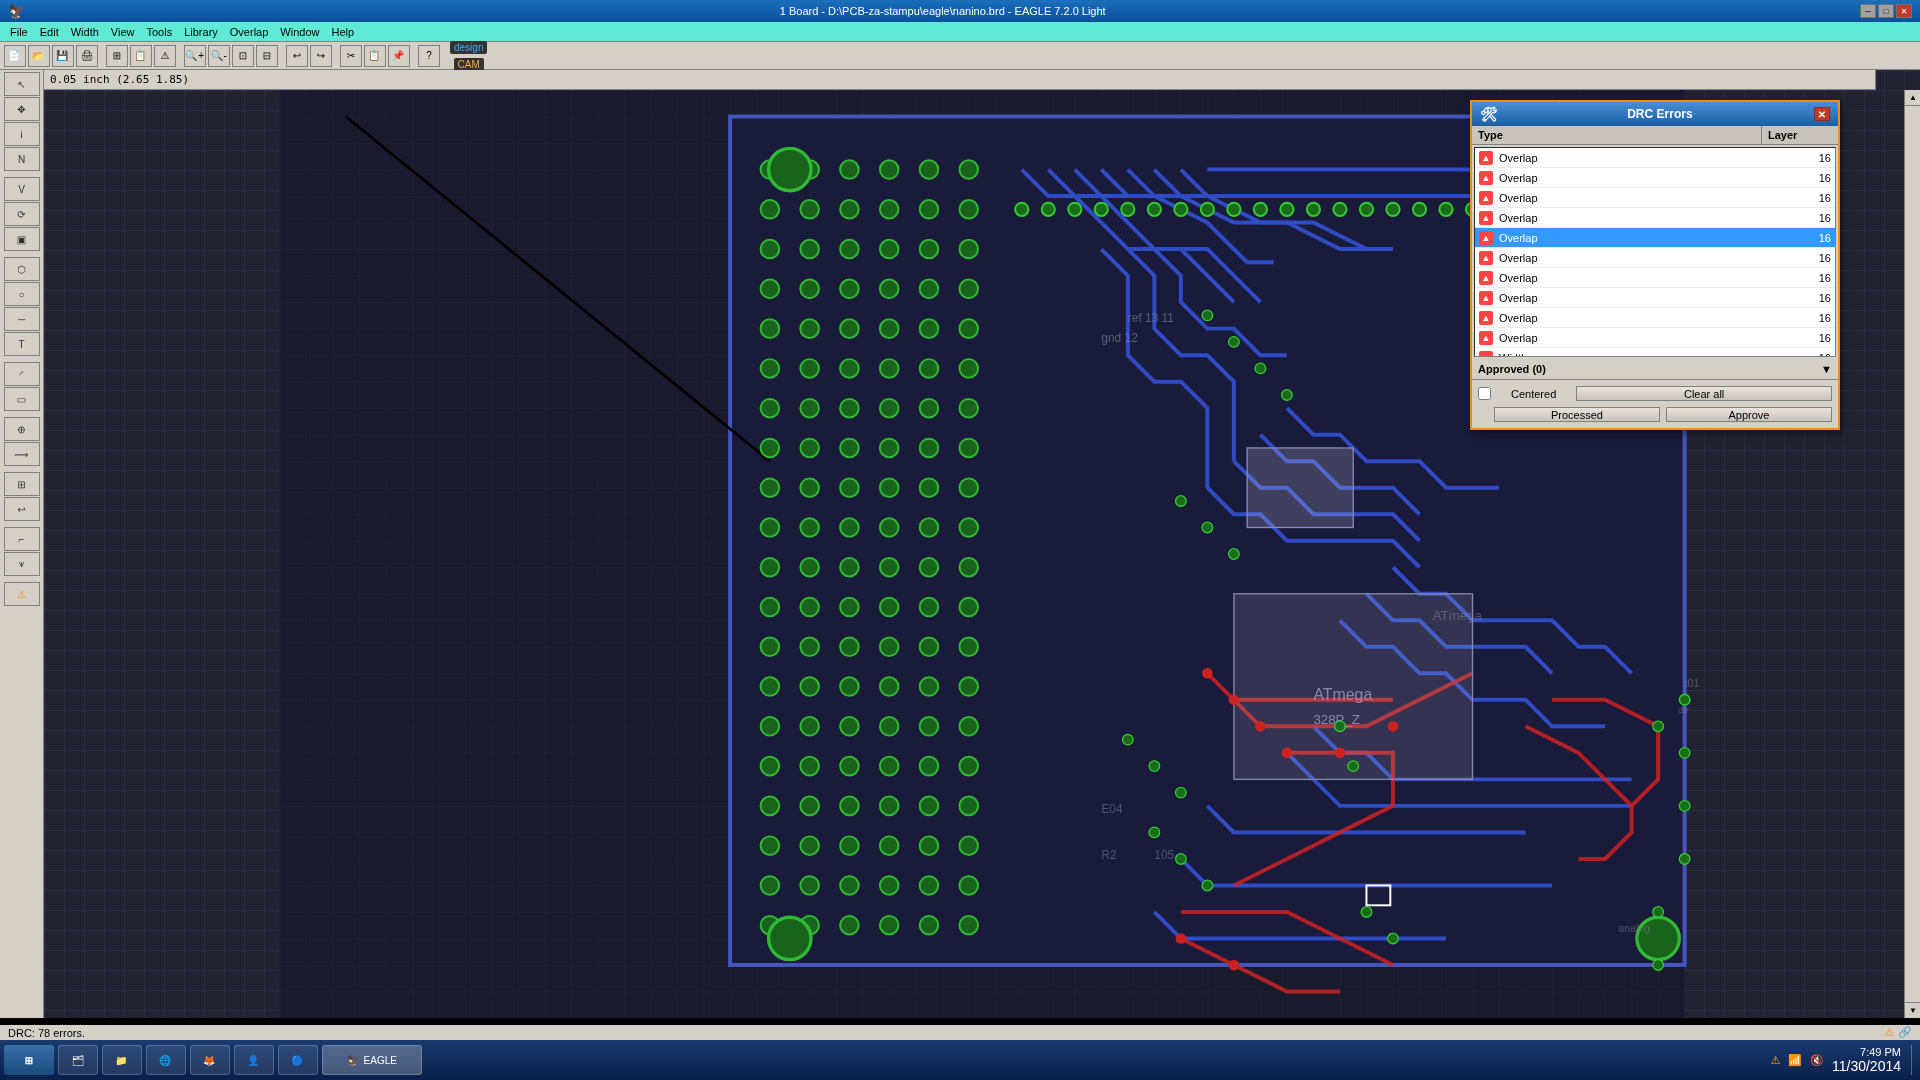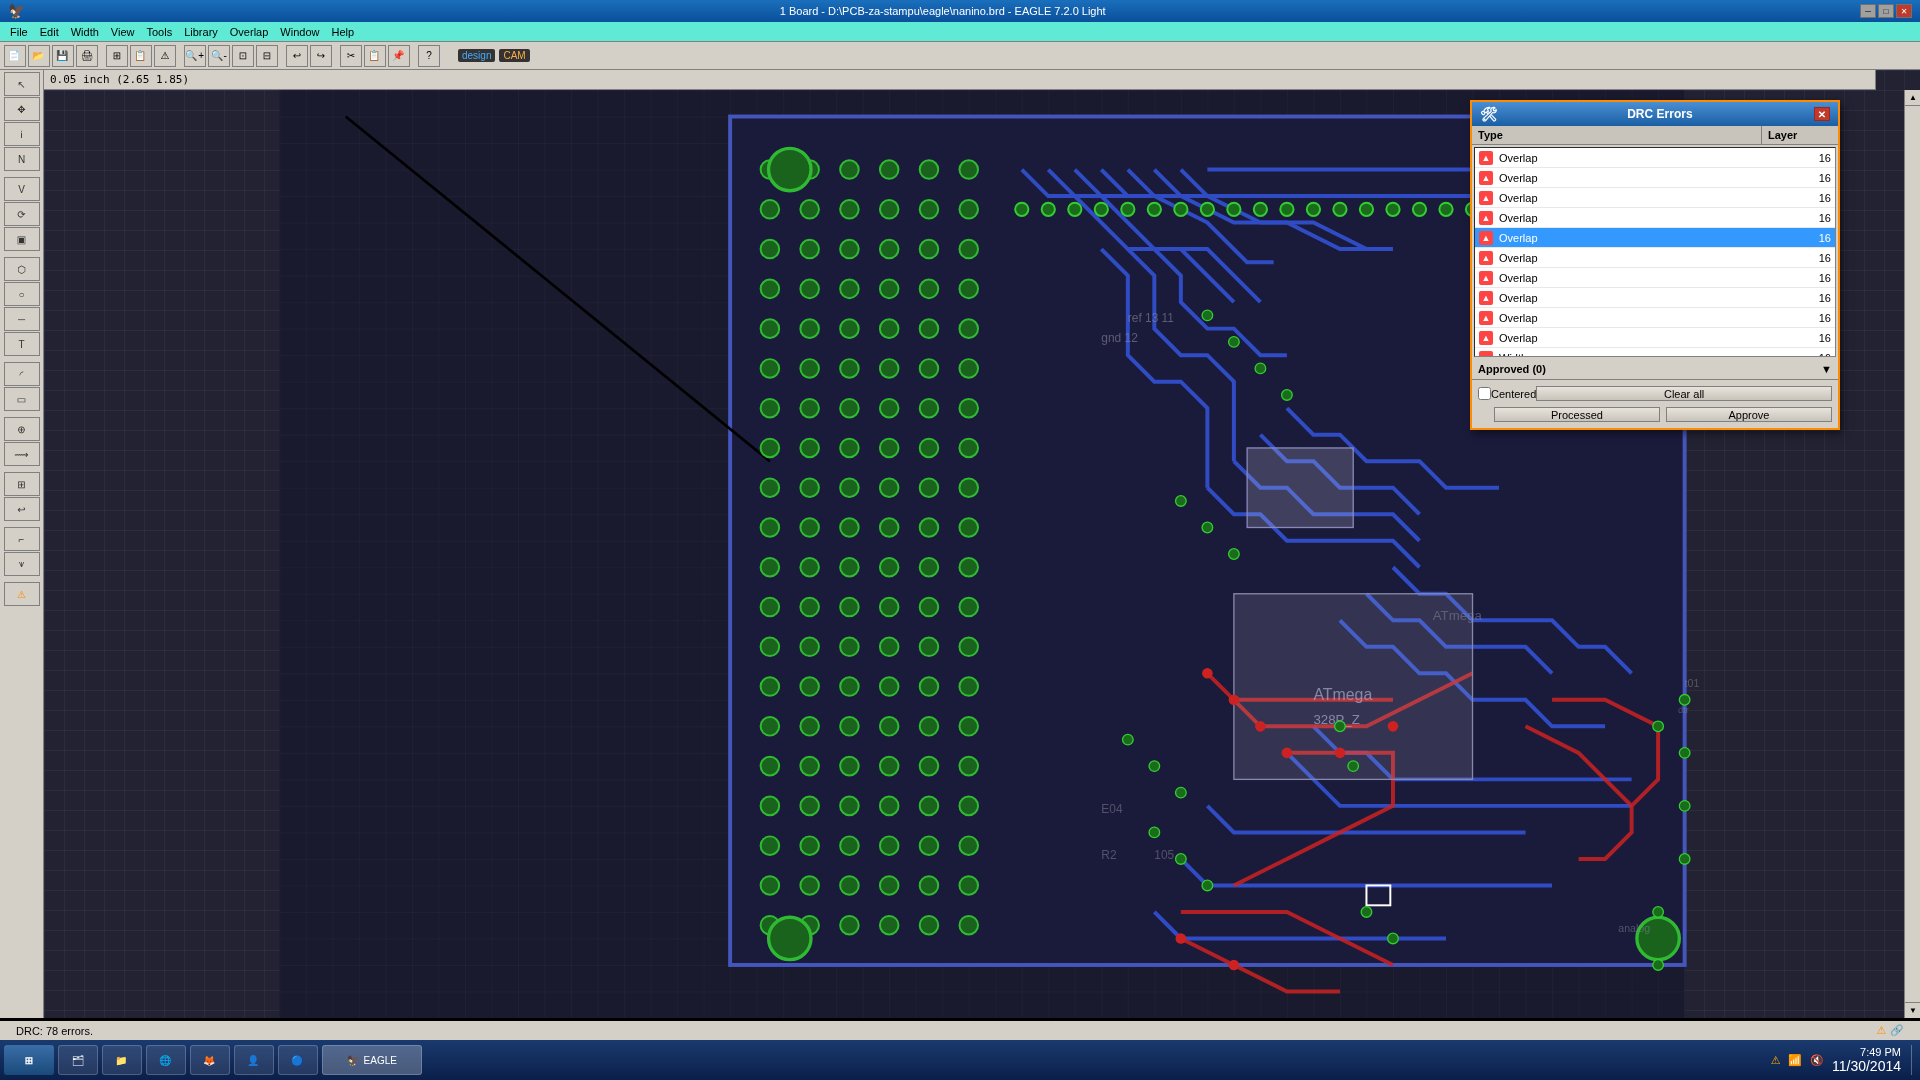--- a/index.html
+++ b/index.html
@@ -285,21 +285,21 @@
       gap: 6px;
     }
     .drc-row-controls {
       display: flex;
       gap: 6px;
       padding-left: 16px;
     }
     .drc-checkbox-row {
       display: flex;
       align-items: center;
-      gap: 0;
+      gap: 20px;
     }
     .drc-btn {
       flex: 1;
       height: 15px;
       background: linear-gradient(to bottom, #e8e4dc, #c8c4bc);
       border: 1px solid #808080;
       cursor: pointer;
       font-size: 11px;
       display: flex; align-items: center; justify-content: center;
     }
@@ -350,21 +350,21 @@
   <div class="tb-btn">⊟</div>
   <div class="tb-sep"></div>
   <div class="tb-btn">↩</div>
   <div class="tb-btn">↪</div>
   <div class="tb-sep"></div>
   <div class="tb-btn">✂</div>
   <div class="tb-btn">📋</div>
   <div class="tb-btn">📌</div>
   <div class="tb-sep"></div>
   <div class="tb-btn">?</div>
-  <div style="margin-left:16px; display:flex; align-items:center; gap:4px;">
+  <div style="margin-left:8px; display:flex; align-items:center; gap:4px;flex-direction:column;">
     <div style="background:#333;color:#4af;padding:1px 4px;font-size:10px;border-radius:2px;">design</div>
     <div style="background:#333;color:#fa4;padding:1px 4px;font-size:10px;border-radius:2px;">CAM</div>
   </div>
 </div>
 
 <div style="display:flex; position:relative; height: calc(1080px - 22px - 20px - 28px - 22px - 40px);">
 
   <div id="left-toolbar">
     <div class="lt-btn">↖</div>
     <div class="lt-btn">✥</div>
@@ -760,21 +760,21 @@
     </div>
 
     <div style="position:absolute;right:0;top:20px;bottom:0;width:16px;background:#d4d0c8;border-left:1px solid #808080;">
       <div style="width:16px;height:16px;background:#d4d0c8;border-bottom:1px solid #808080;display:flex;align-items:center;justify-content:center;font-size:8px;cursor:pointer;">▲</div>
       <div style="flex:1;"></div>
       <div style="width:16px;height:16px;background:#d4d0c8;border-top:1px solid #808080;display:flex;align-items:center;justify-content:center;font-size:8px;cursor:pointer;position:absolute;bottom:0;">▼</div>
     </div>
   </div>
 </div>
 
-<div id="status-bar" style="position:absolute;bottom:40px;left:0;right:0;height:22px;background:#d4d0c8;border-top:3px solid #000000;display:flex;align-items:center;padding:0 16px;font-size:11px;">
+<div id="status-bar" style="position:absolute;bottom:40px;left:0;right:0;height:22px;background:#d4d0c8;border-top:7px solid #000000;display:flex;align-items:center;padding:0 8px;font-size:11px;">
   <span>DRC: 78 errors.</span>
   <div style="margin-left:auto;display:flex;gap:4px;">
     <span style="color:#ff8c00;">⚠</span>
     <span>🔗</span>
   </div>
 </div>
 
 <div id="taskbar">
   <div class="taskbar-start">⊞</div>
 

